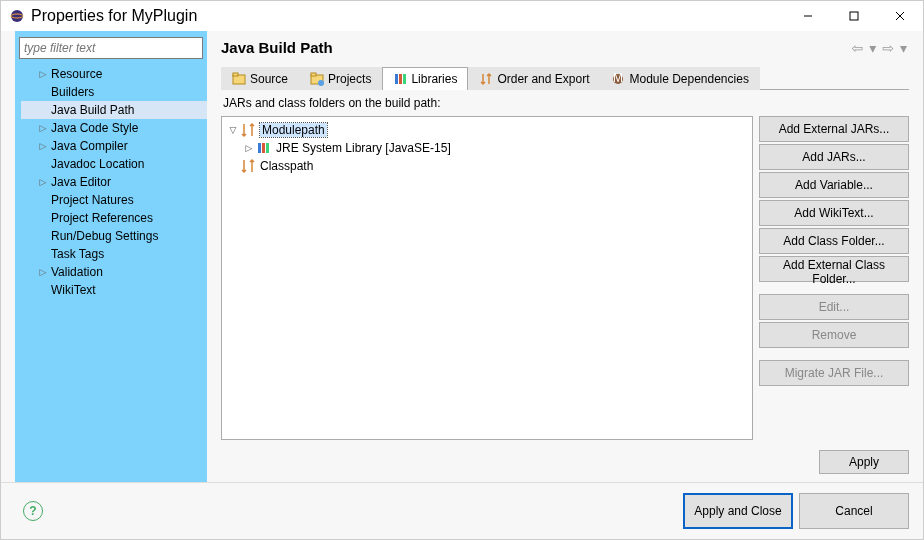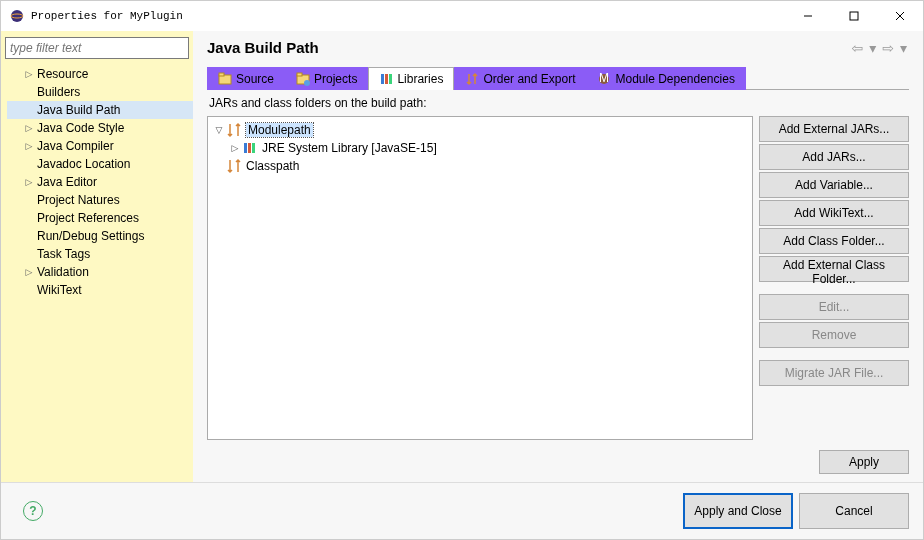--- a/index.html
+++ b/index.html
@@ -1,40 +1,40 @@
 <!DOCTYPE html>
 <html><head>
 <meta charset="utf-8">
 <style>
 * { box-sizing: border-box; font-family: "Segoe UI", Tahoma, sans-serif; font-size: 12px; }
 body { margin: 0; background: #fff; color: #000; }
 .window { width: 924px; height: 540px; border: 1px solid #ccc; display: flex; flex-direction: column; background: #f7f7f7; }
 .titlebar { height: 30px; display: flex; align-items: center; padding: 0 0 0 8px; background: #fff; }
 .titlebar .icon { width: 16px; height: 16px; margin-right: 6px; }
-.titlebar .title { flex: 1; font-size: 11px; font-family: Liberation Mono, monospace; }
+.titlebar .title { flex: 1; font-size: 16px; }
 .titlebar .winbtns { display: flex; }
 .titlebar .winbtn { width: 46px; height: 30px; display: flex; align-items: center; justify-content: center; }
 .body { flex: 1; display: flex; overflow: hidden; }
-.sidebar { width: 192px; border-right: none; padding: 4px 0 0 0; background: #fef9c3; }
+.sidebar { width: 192px; border-right: none; padding: 4px 0 0 0; background: #7dd3fc; margin-left: 14px; }
 .filter { margin: 2px 4px 6px 4px; }
 .filter input { width: 100%; height: 22px; border: 1px solid #7a7a7a; padding: 2px 4px; font-style: italic; color: #666; background: #fff; }
 .tree { padding-left: 6px; }
 .tree-row { display: flex; align-items: center; height: 18px; padding-left: 4px; cursor: default; }
 .tree-row .exp { width: 12px; color: #666; font-size: 9px; text-align: center; }
 .tree-row .lbl { padding-left: 2px; }
 .tree-row.selected { background: #d6e6f6; }
 .tree-row.child { padding-left: 16px; }
 .main { flex: 1; display: flex; flex-direction: column; padding: 0; background: #f7f7f7; }
 .header { display: flex; align-items: center; justify-content: space-between; padding: 8px 14px 10px 14px; }
 .header h1 { font-size: 15px; font-weight: 700; margin: 0; }
 .navarrows { display: flex; gap: 2px; color: #999; }
 .navarrows span { padding: 0 2px; cursor: default; font-size: 14px; }
 .content { flex: 1; padding: 0 14px; display: flex; flex-direction: column; }
 .tabs { display: flex; border-bottom: 1px solid #aaa; }
-.tab { display: flex; align-items: center; gap: 4px; padding: 4px 10px; border: 1px solid transparent; border-bottom: none; cursor: default; position: relative; top: 1px; background: #8b5cf6; }
+.tab { display: flex; align-items: center; gap: 4px; padding: 4px 10px; border: 1px solid transparent; border-bottom: none; cursor: default; position: relative; top: 1px; background: #e5e5e5; }
 .tab.active { border-color: #aaa; background: #fff; }
 .tab .ticon { width: 14px; height: 14px; }
 .desc { padding: 6px 2px; }
 .buildarea { flex: 1; display: flex; gap: 6px; }
 .pathbox { flex: 1; border: 1px solid #aaa; background: #fff; padding: 4px; overflow: auto; }
 .pth-row { display: flex; align-items: center; height: 18px; }
 .pth-row .exp { width: 14px; font-size: 9px; color: #555; text-align: center; }
 .pth-row .picon { width: 16px; height: 16px; margin-right: 4px; }
 .pth-row.sel { }
 .pth-row.sel .txt { background: #cde5ff; outline: 1px dotted #555; padding: 0 2px; }

